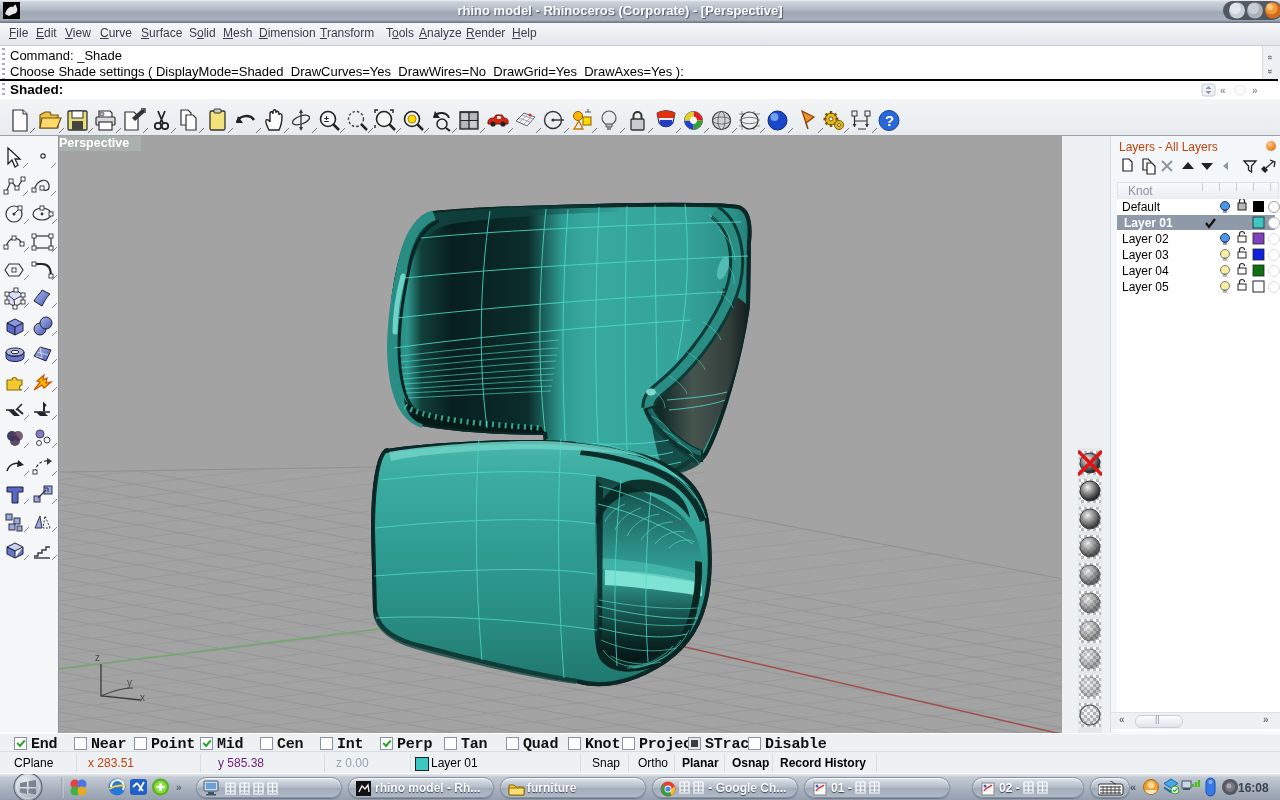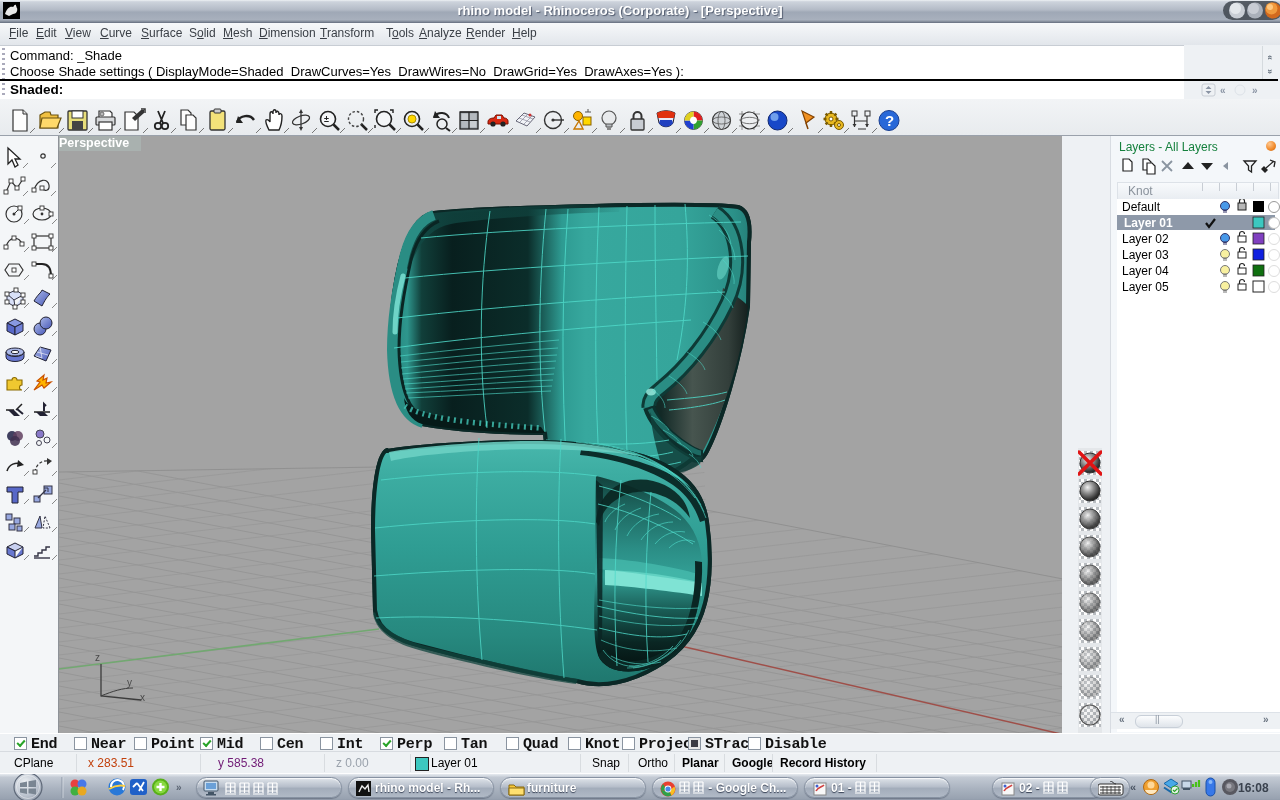--- a/index.html
+++ b/index.html
@@ -10,21 +10,21 @@
  border-bottom:1px solid #6f7888;}
 #title-text{left:0;top:3px;width:1240px;text-align:center;color:#fff;font-weight:bold;font-size:13px;
  text-shadow:1px 1px 1px rgba(60,70,90,.8);}
 #appicon{left:3px;top:2px;width:17px;height:17px;background:#000;}
 
 #menubar{left:0;top:23px;width:1280px;height:22px;background:linear-gradient(#f6f8fa,#e2e6eb);
  color:#3a3f46;font-size:12px;}
 #menubar span{position:absolute;top:3px;}
 #menubar u{text-decoration:underline;}
 
-#cmdarea{left:0;top:45px;width:1184px;height:54px;background:#fff;border-top:1px solid #c8cdd4;}
+#cmdarea{left:0;top:45px;width:1280px;height:54px;background:#fff;border-top:1px solid #c8cdd4;}
 #cmdhist{left:10px;top:2px;font-size:13px;color:#000;line-height:15.5px;white-space:pre;}
 #cmdhr{left:0px;top:33px;width:1278px;height:2px;background:#000;}
 #cmdline{left:10px;top:36px;font-size:13.5px;font-weight:bold;color:#000;}
 #cmd-dots{left:2px;top:2px;width:4px;height:50px;
  background:repeating-linear-gradient(#aab 0 2px,transparent 2px 5px);width:3px;}
 #cmd-right{left:1262px;top:0;width:18px;height:33px;background:#eef1f4;border-left:1px solid #d5dade;}
 .chev{position:absolute;color:#8a94a4;font-size:9px;line-height:7px;font-weight:bold;}
 
 #toolbar{left:0;top:99px;width:1280px;height:36px;background:linear-gradient(#f2f4f6,#e8ebee);
  border-bottom:1px solid #9aa1ab;}
@@ -940,21 +940,21 @@
         </g>
 <g transform="translate(0,255)">
           <rect x="1" width="22" height="24" fill="url(#chk)"></rect>
           <circle cx="12" cy="12" r="10" fill="none" stroke="#555" stroke-width="1.2"></circle>
           <circle cx="12" cy="12" r="10.5" fill="url(#sphG)" opacity=".16"></circle>
         </g>
 </g>
 </svg>
 </div>
 <div class="abs" id="panel">
- <div class="abs" style="left:8px;top:4px;font-size:12px;color:#15803d;">Layers - All Layers</div>
+ <div class="abs" style="left:8px;top:4px;font-size:12px;color:#c2410c;">Layers - All Layers</div>
  <div class="abs" style="left:155px;top:5px;width:10px;height:10px;border-radius:50%;background:radial-gradient(circle at 35% 30%,#ffc890,#f08828 60%,#c06010);"></div>
  <svg width="170" height="26" style="position:absolute;left:0;top:18px;">
   <g stroke="#222" fill="none" stroke-width="1.2">
    <path d="M12 5 h6 l3 3 v9 h-9 Z" fill="#fff"></path>
    <path d="M32 5 h5 l3 3 v8 h-8 Z" fill="#fff"></path>
         <path d="M36 9 h5 l3 3 v8 h-8 Z" fill="#fff"></path>
   </g>
   <path d="M51 7 L61 17 M61 7 L51 17" stroke="#8a94a0" stroke-width="1.8"></path>
   <path d="M71 15 L77 8 L83 15 Z" fill="#222"></path>
   <path d="M90 9 L96 16 L102 9 Z" fill="#222"></path>
@@ -1063,21 +1063,21 @@
  <span class="st-sep" style="left:410px"></span>
  <span class="abs" style="left:415px;top:5px;width:12px;height:12px;background:#3cc8c0;border:1px solid #222;"></span>
  <span class="st-item" style="left:431px">Layer 01</span>
  <span class="st-sep" style="left:580px"></span>
  <span class="st-item" style="left:592px">Snap</span>
  <span class="st-sep" style="left:628px"></span>
  <span class="st-item" style="left:638px">Ortho</span>
  <span class="st-sep" style="left:674px"></span>
  <span class="st-item" style="left:682px;font-weight:bold">Planar</span>
  <span class="st-sep" style="left:724px"></span>
- <span class="st-item" style="left:732px;font-weight:bold">Google</span>
+ <span class="st-item" style="left:732px;font-weight:bold">Osnap</span>
  <span class="st-sep" style="left:772px"></span>
  <span class="st-item" style="left:780px;font-weight:bold">Record History</span>
  <span class="st-sep" style="left:876px"></span>
 </div>
 <div class="abs" id="taskbar">
  <svg width="1280" height="27" style="position:absolute;left:0;top:0">
   <defs>
   <radialGradient id="orbG" cx=".4" cy=".35" r=".8">
           <stop offset="0" stop-color="#f0f3f6"></stop>
           <stop offset=".6" stop-color="#b8c0cc"></stop>
@@ -1173,21 +1173,21 @@
   <svg width="16" height="16" style="position:absolute;left:7px;top:3px">
         <rect x="2" y="2" width="12" height="12" fill="#f8f8f8" stroke="#888"></rect>
         <path d="M4 10 C6 6 10 6 12 4" stroke="#d04040" stroke-width="1.6" fill="none"></path>
         <circle cx="5" cy="5" r="1.5" fill="#4060d0"></circle>
       </svg>
   <span class="txt">01 - <svg width="26" height="13" style="vertical-align:-2px">
           <use href="#hz2" x="0" y="0"></use>
           <use href="#hz2" x="14" y="0"></use>
         </svg></span>
  </div>
- <div class="pill" style="left:992px;width:112px;">
+ <div class="pill" style="left:972px;width:112px;">
   <svg width="16" height="16" style="position:absolute;left:7px;top:3px">
         <rect x="2" y="2" width="12" height="12" fill="#f8f8f8" stroke="#888"></rect>
         <path d="M4 10 C6 6 10 6 12 4" stroke="#d04040" stroke-width="1.6" fill="none"></path>
         <circle cx="5" cy="5" r="1.5" fill="#4060d0"></circle>
       </svg>
   <span class="txt">02 - <svg width="26" height="13" style="vertical-align:-2px">
           <use href="#hz2" x="0" y="0"></use>
           <use href="#hz2" x="14" y="0"></use>
         </svg></span>
  </div>

